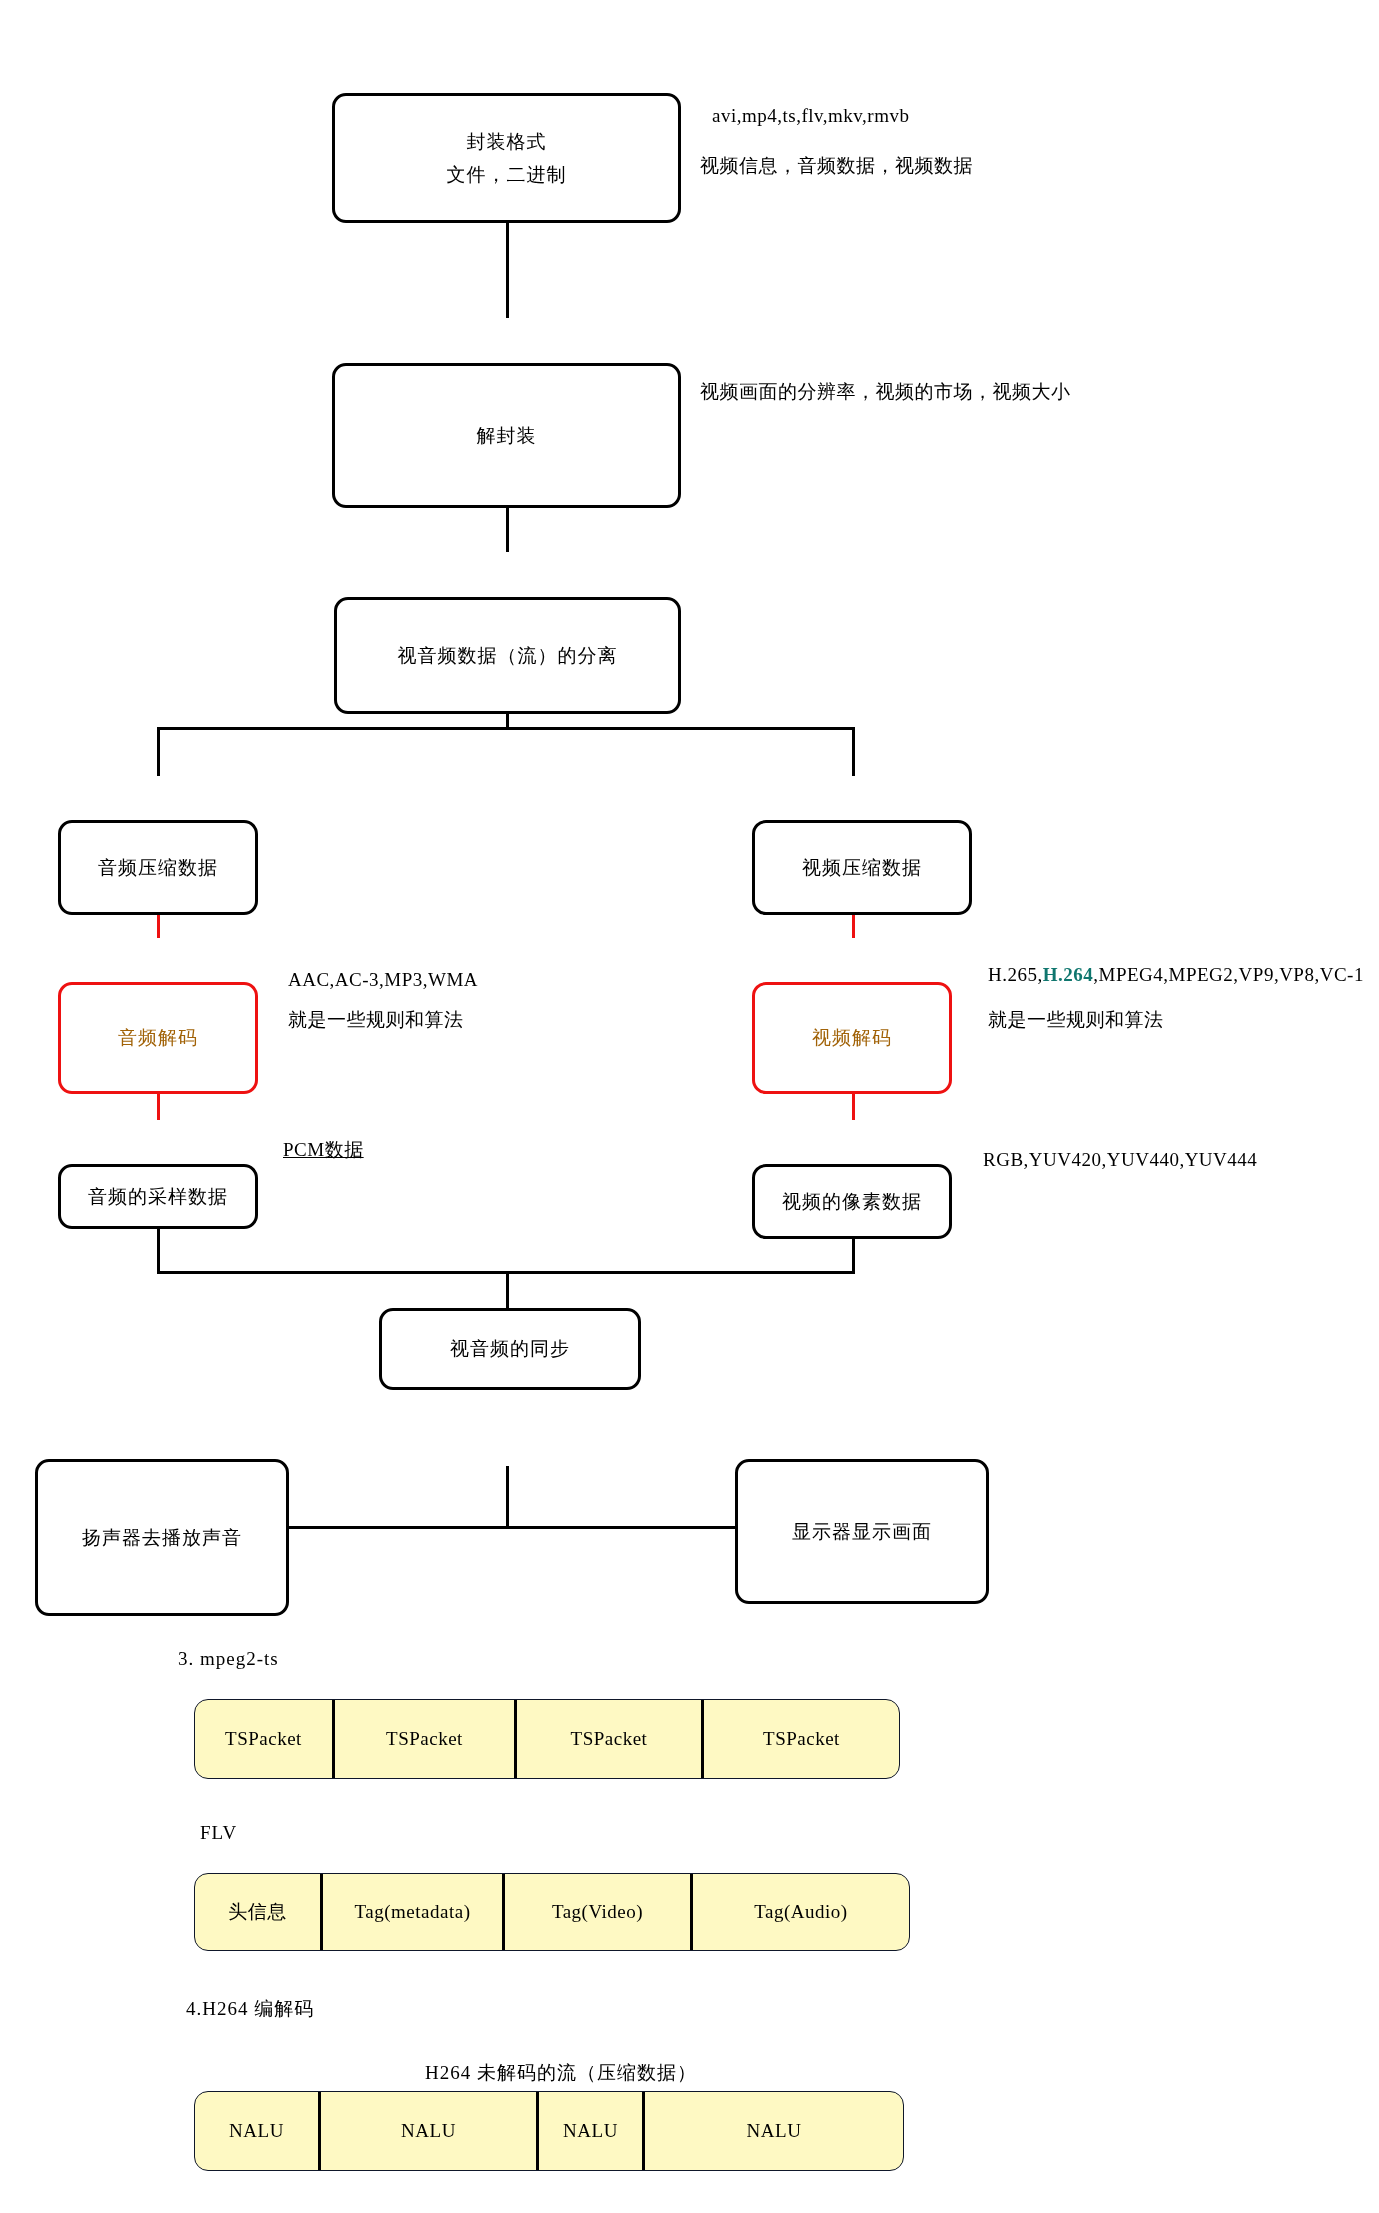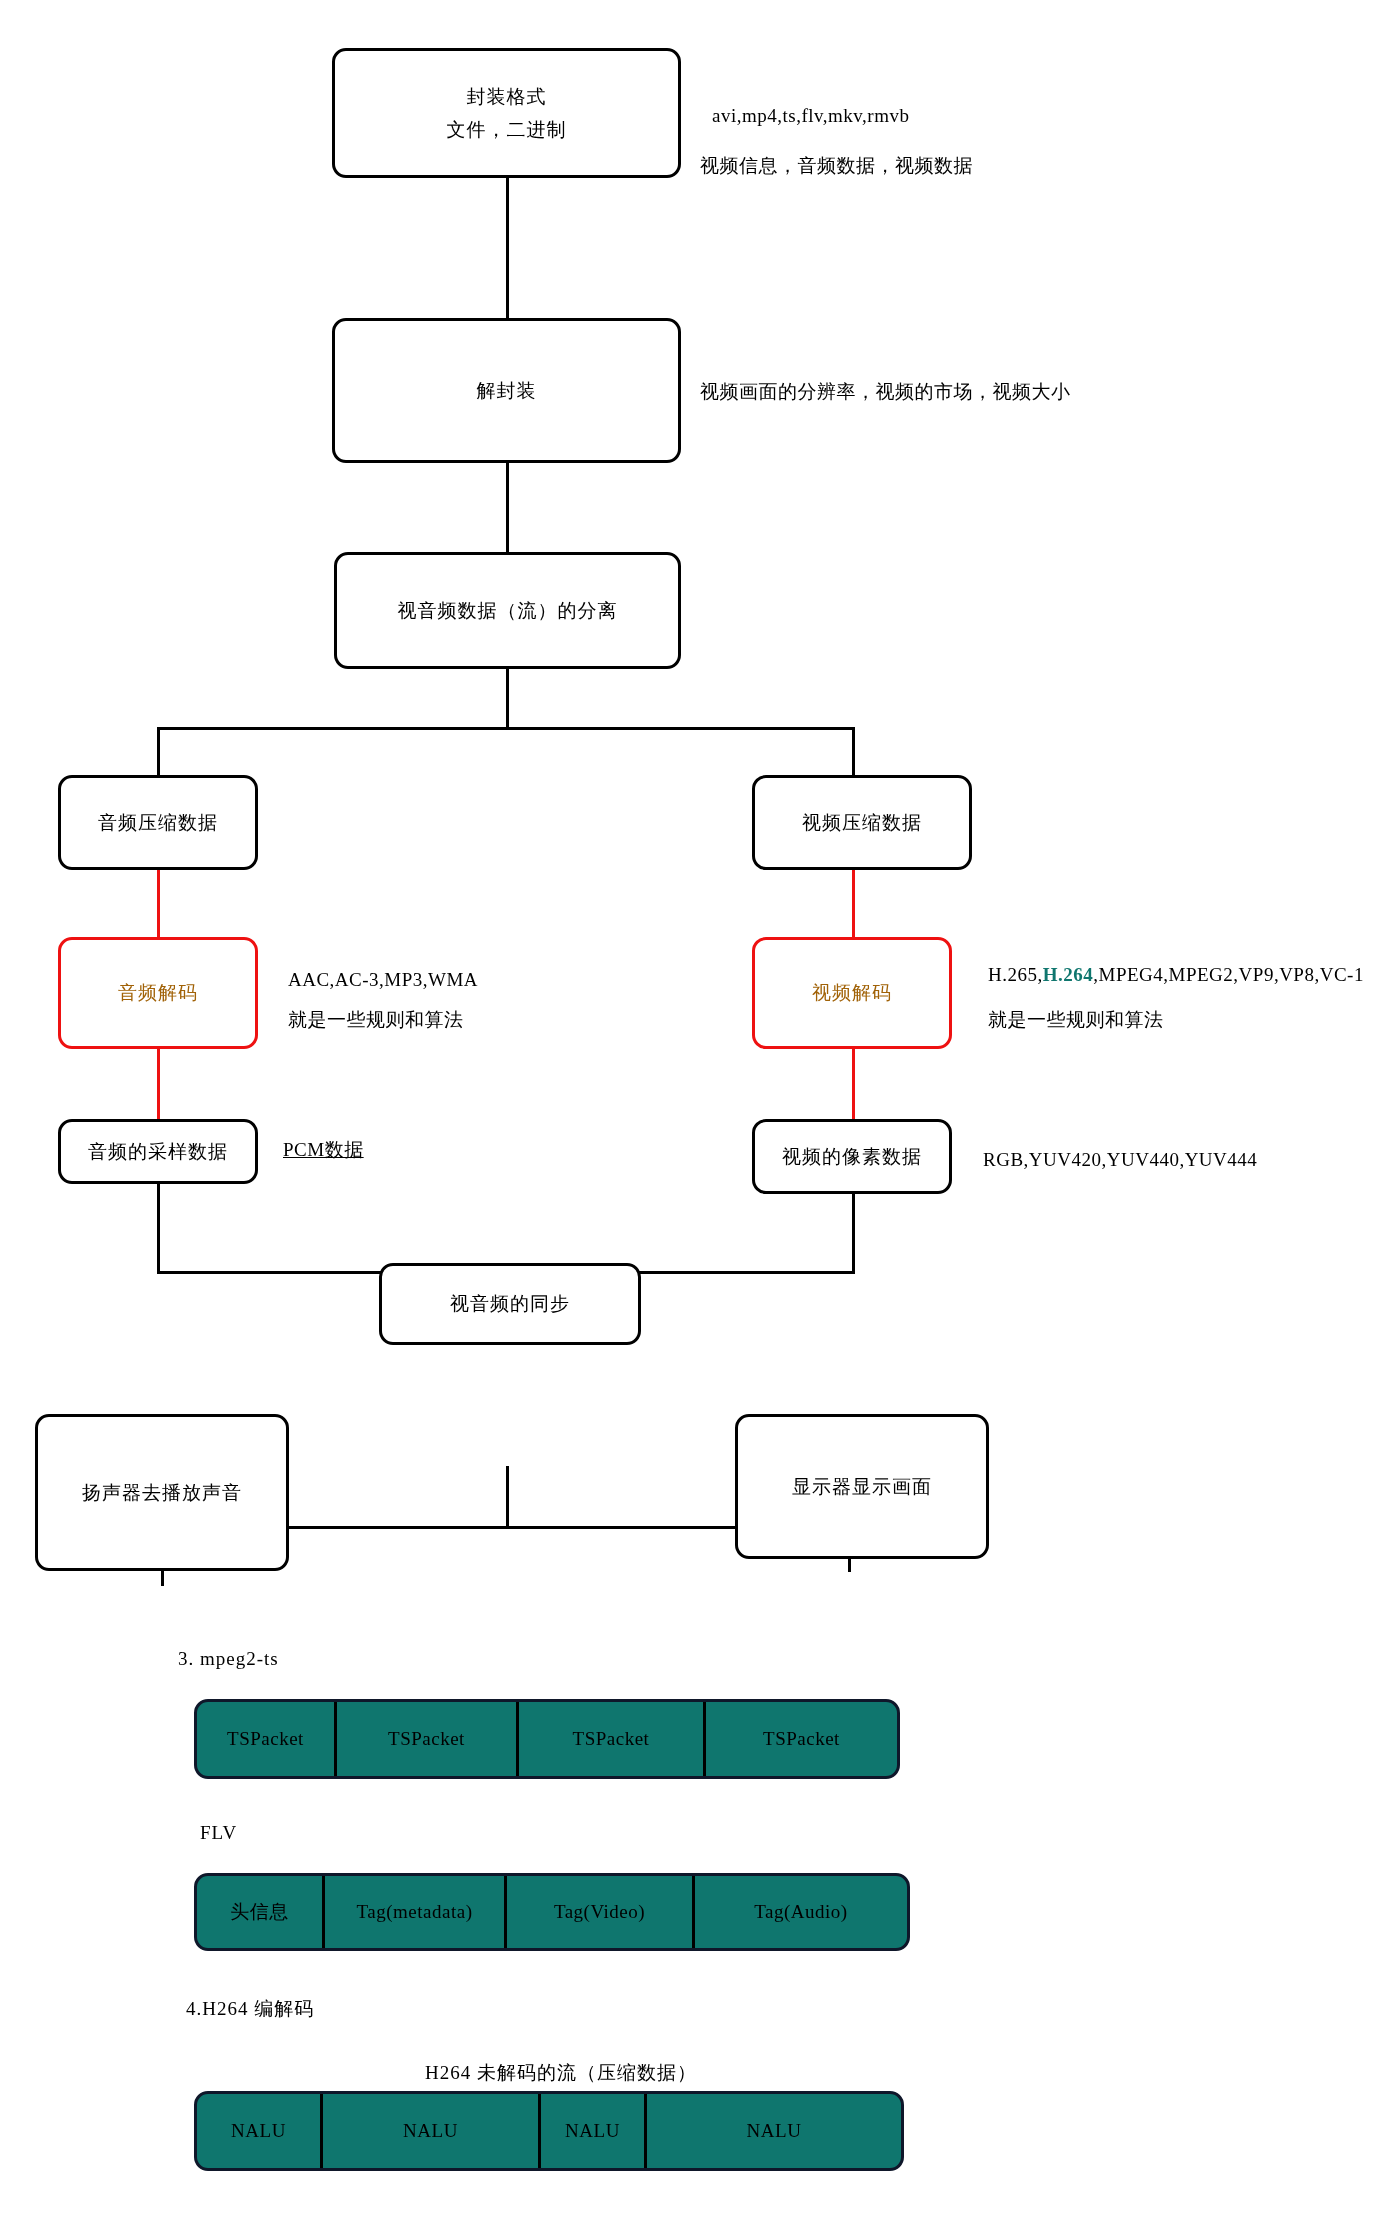--- a/index.html
+++ b/index.html
@@ -19,20 +19,21 @@
     background:#fff;
     display:flex;
     align-items:center;
     justify-content:center;
     text-align:center;
     box-sizing:border-box;
     font-size:19px;
     line-height:1.75;
     letter-spacing:1px;
     z-index:3;
+    margin-top:45px;
   }
   .box.red{border-color:#ee1111;color:#a16207;}
 
   
   .ln{position:absolute;background:#000;z-index:1;}
   .ln.red{background:#ee1111;}
   .v{width:3px;}
   .h{height:3px;}
 
   
@@ -49,23 +50,23 @@
   
   .sec-label{
     position:absolute;
     font-size:19px;
     letter-spacing:1px;
     white-space:nowrap;
     z-index:4;
   }
   .strip{
     position:absolute;
-    border:3px solid #0f172a;
+    border:1px solid #0f172a;
     border-radius:14px;
-    background:#0f766e;
+    background:#fef9c3;
     display:flex;
     box-sizing:border-box;
     overflow:hidden;
     z-index:3;
   }
   .cell{
     display:flex;
     align-items:center;
     justify-content:center;
     font-size:19px;

